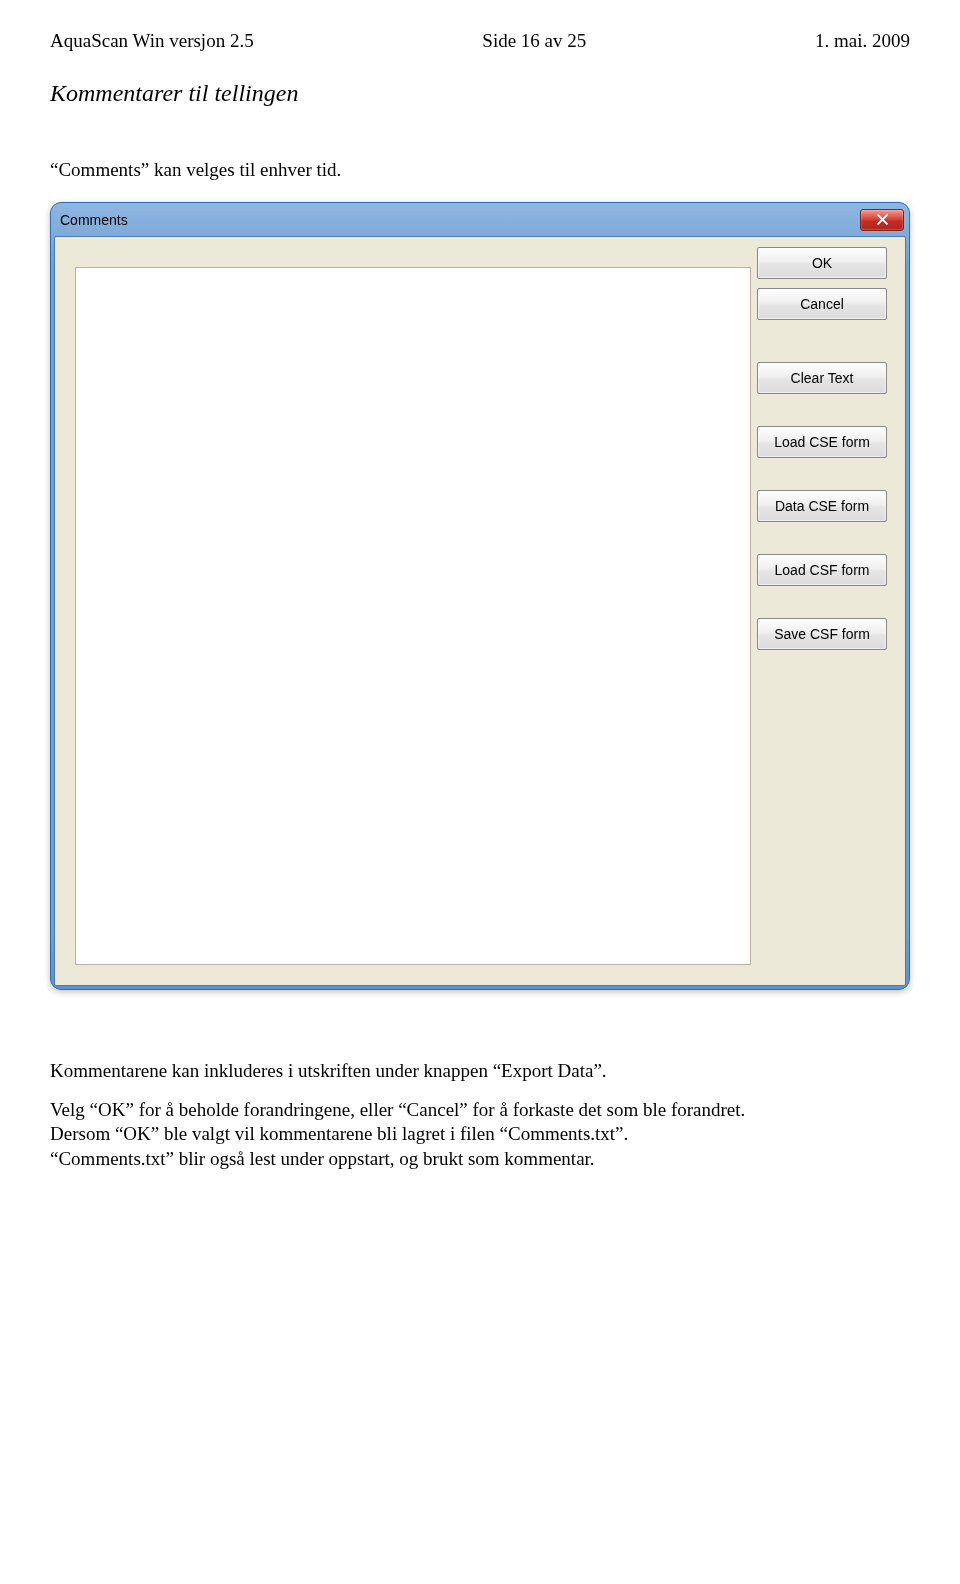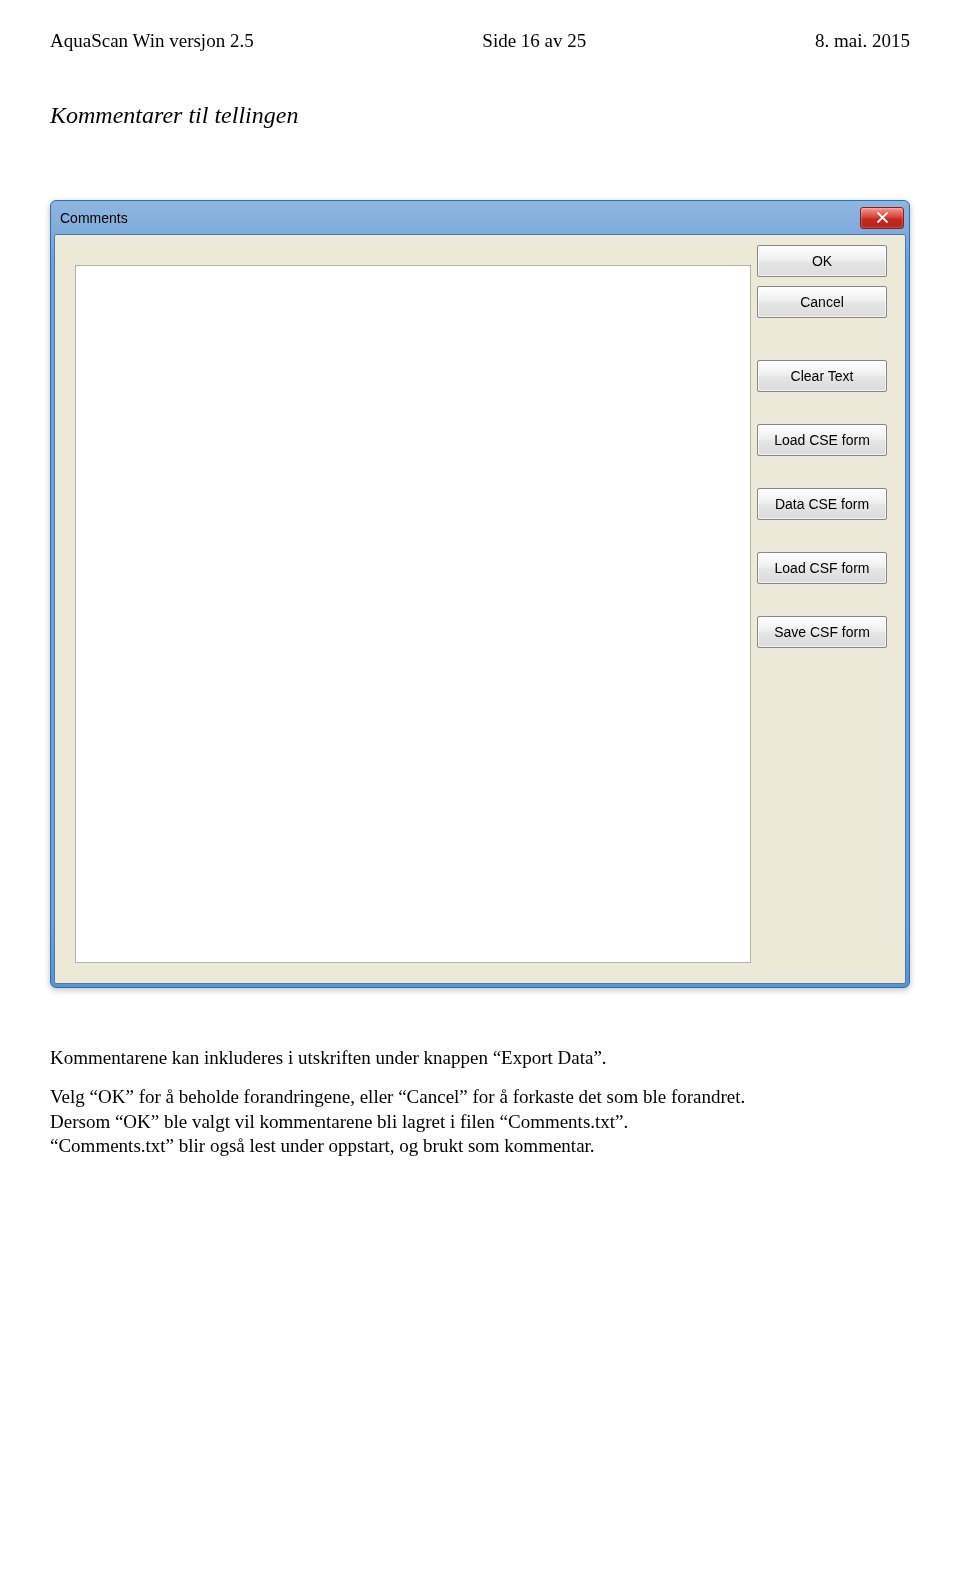--- a/index.html
+++ b/index.html
@@ -11,42 +11,42 @@
     color: #000;
     width: 960px;
   }
   .page {
     padding: 30px 50px 40px 50px;
   }
   .hdr {
     display: flex;
     justify-content: space-between;
     font-size: 19px;
-    margin-bottom: 50px;
+    margin-bottom: 28px;
   }
   .section-title {
     font-size: 24px;
     margin: 18px 0 26px 0;
     font-style: italic;
   }
   .para {
     font-size: 19px;
     line-height: 1.3;
     margin: 0 0 14px 0;
   }
 
   
   .win-outer {
     display:inline-block;
     padding:3px;
     border:1px solid #2a6eb5;
     background: linear-gradient(180deg, #8fb6e0 0%, #6fa0d5 8%, #6fa0d5 92%, #5d92cd 100%);
-    border-radius: 6px;
+    border-radius: 11px;
     box-shadow: 0 2px 6px rgba(0,0,0,.25);
-    margin: 6px 0 20px 0;
+    margin: 6px 0 30px 0;
     width: 852px;
   }
   .titlebar {
     display:flex;
     align-items:center;
     justify-content:space-between;
     height: 28px;
     padding: 0 2px 2px 6px;
     font-family: "Segoe UI", Tahoma, Arial, sans-serif;
     font-size: 14px;
@@ -123,27 +123,28 @@
   .spacer-md { height: 14px; }
 </style>
 </head>
 <body>
 
 <div class="page">
 
   <div class="hdr">
     <span>AquaScan Win versjon 2.5</span>
     <span>Side 16 av 25</span>
-    <span>8. mai. 2015</span>
+    <span>1. mai. 2009</span>
   </div>
 
   <div class="section-title">Kommentarer til tellingen</div>
 
   <p class="para">
     <br>
+    <span>“Comments” kan velges til enhver tid.</span>
   </p>
 
   
   <div class="win-outer">
     <div class="titlebar">
       <span class="title">Comments</span>
       <div class="close-btn">
         <span>
           <svg viewBox="0 0 10 10">
               <path d="M1 1 L9 9 M9 1 L1 9" stroke="#fff" stroke-width="1.8" stroke-linecap="round"></path>

